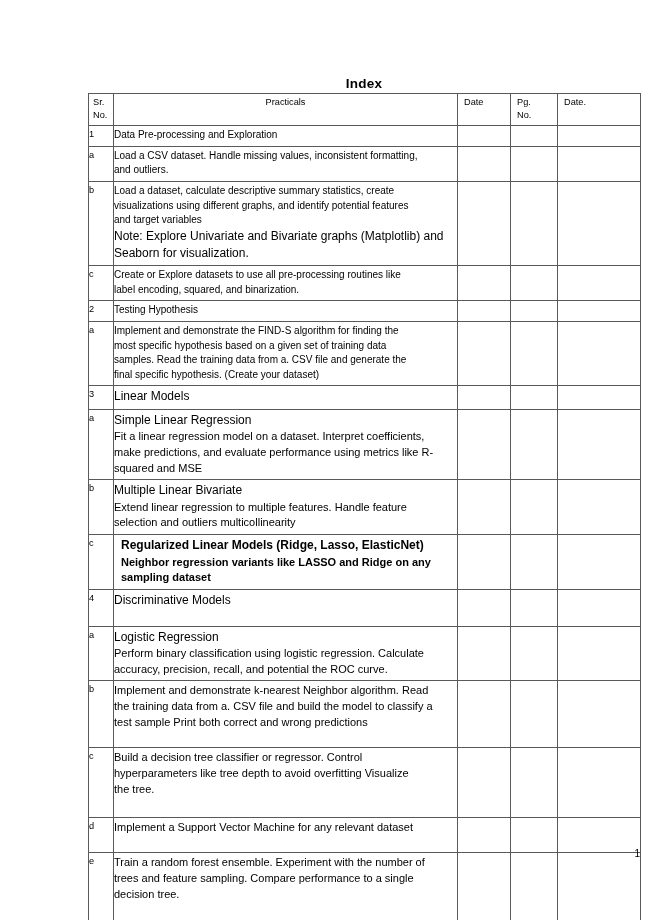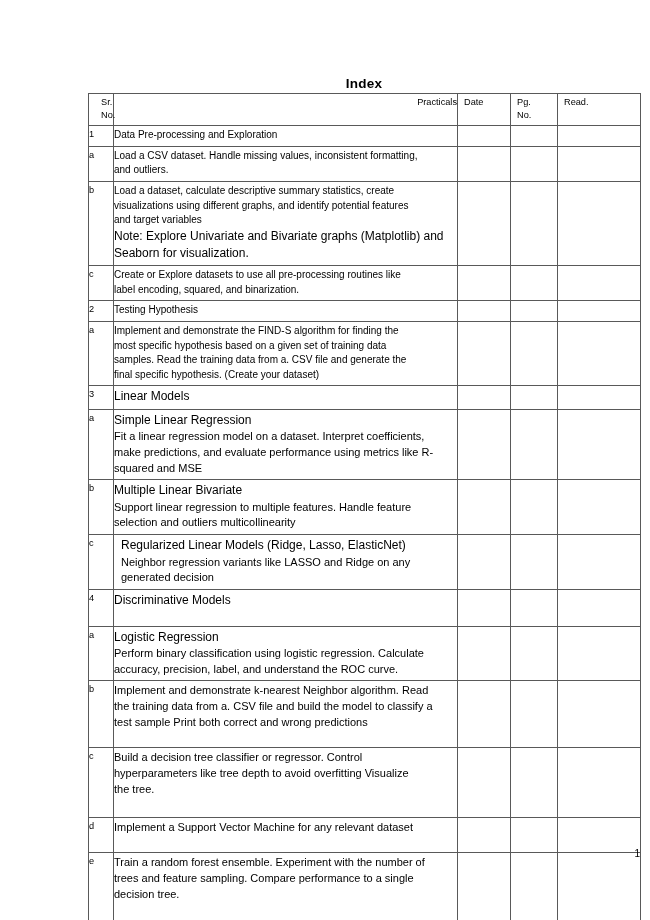--- a/index.html
+++ b/index.html
@@ -66,29 +66,29 @@
     padding-right: 6px;
   }
   
   .hdr td {
     font-weight: bold;
     font-size: 10.6px;
     line-height: 1.34;
     padding-top: 3px;
     padding-bottom: 4px;
   }
-  .hdr .cell-prac { text-align: right; padding-left: 0; padding-right: 0;}
-  .hdr .cell-sr { padding-left: 12px; }
+  .hdr .cell-prac { text-align: center; padding-left: 0; padding-right: 0;}
+  .hdr .cell-sr { padding-left: 4px; }
   .hdr .c-hd { padding-left: 6px; }
 
   
   .t-sm  { font-size: 10px;  line-height: 1.46; }
   .t-md  { font-size: 11px; line-height: 1.44; }
   .t-lg  { font-size: 12px; line-height: 1.44; }
-  .indent { padding-left: 7px; }
+  .indent { padding-left: 7px; font-weight: bold; }
   .spacer-line { display:block; height: 13px; }
   .spacer-line-lg { display:block; height: 17px; }
   .pn-wrap {
     position: absolute;
     left: 88px;
     top: 848px;
     width: 552px;
     text-align: right;
     font-size: 10px;
   }
@@ -113,21 +113,21 @@
         <td class="cell-sr">
           <span>Sr.</span><br>
           <span>No.</span>
         </td>
         <td class="cell-prac">Practicals</td>
         <td class="c-hd">Date</td>
         <td class="c-hd">
           <span>Pg.</span><br>
           <span>No.</span>
         </td>
-        <td class="c-hd">Read.</td>
+        <td class="c-hd">Date.</td>
       </tr>
     <tr>
           <td class="cell-sr">1</td>
           <td class="cell-prac">
             <div class="t-sm">Data Pre-processing and Exploration</div>
           </td>
           <td>&nbsp;</td>
           <td>&nbsp;</td>
           <td>&nbsp;</td>
         </tr>
@@ -203,54 +203,54 @@
             <div class="t-md">squared and MSE</div>
           </td>
           <td>&nbsp;</td>
           <td>&nbsp;</td>
           <td>&nbsp;</td>
         </tr>
         <tr>
           <td class="cell-sr">b</td>
           <td class="cell-prac">
             <div class="t-lg">Multiple Linear Bivariate</div>
-            <div class="t-md">Support linear regression to multiple features. Handle feature</div>
+            <div class="t-md">Extend linear regression to multiple features. Handle feature</div>
             <div class="t-md">selection and outliers multicollinearity</div>
           </td>
           <td>&nbsp;</td>
           <td>&nbsp;</td>
           <td>&nbsp;</td>
         </tr>
         <tr>
           <td class="cell-sr">c</td>
           <td class="cell-prac">
             <div class="t-lg indent">Regularized Linear Models (Ridge, Lasso, ElasticNet)</div>
             <div class="t-md indent">Neighbor regression variants like LASSO and Ridge on any</div>
-            <div class="t-md indent">generated decision</div>
+            <div class="t-md indent">sampling dataset</div>
           </td>
           <td>&nbsp;</td>
           <td>&nbsp;</td>
           <td>&nbsp;</td>
         </tr>
         <tr>
           <td class="cell-sr">4</td>
           <td class="cell-prac">
             <div class="t-lg">Discriminative Models</div>
             <span class="spacer-line"></span>
           </td>
           <td>&nbsp;</td>
           <td>&nbsp;</td>
           <td>&nbsp;</td>
         </tr>
         <tr>
           <td class="cell-sr">a</td>
           <td class="cell-prac">
             <div class="t-lg">Logistic Regression</div>
             <div class="t-md">Perform binary classification using logistic regression.  Calculate</div>
-            <div class="t-md">accuracy, precision, label, and understand the ROC curve.</div>
+            <div class="t-md">accuracy, precision, recall, and potential the ROC curve.</div>
           </td>
           <td>&nbsp;</td>
           <td>&nbsp;</td>
           <td>&nbsp;</td>
         </tr>
         <tr>
           <td class="cell-sr">b</td>
           <td class="cell-prac">
             <div class="t-md">Implement and demonstrate k-nearest Neighbor algorithm. Read</div>
             <div class="t-md">the training data from a. CSV file and build the model to classify a</div>

